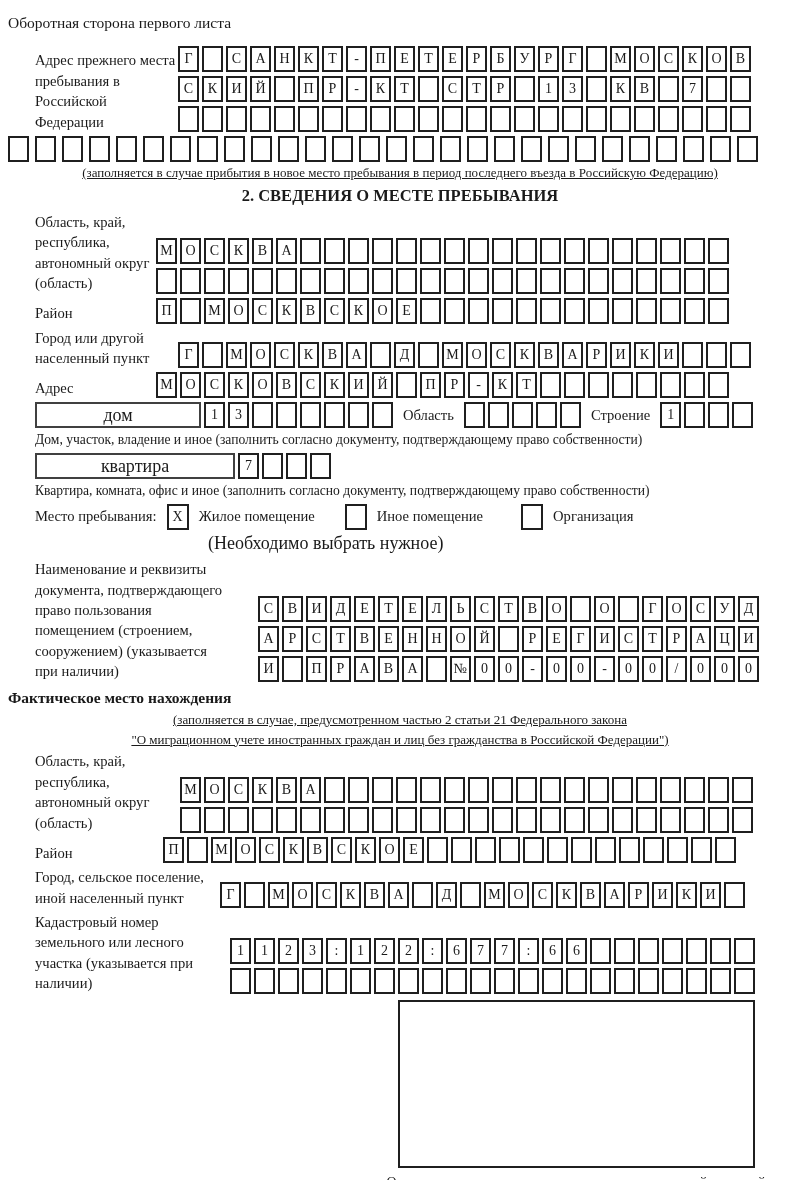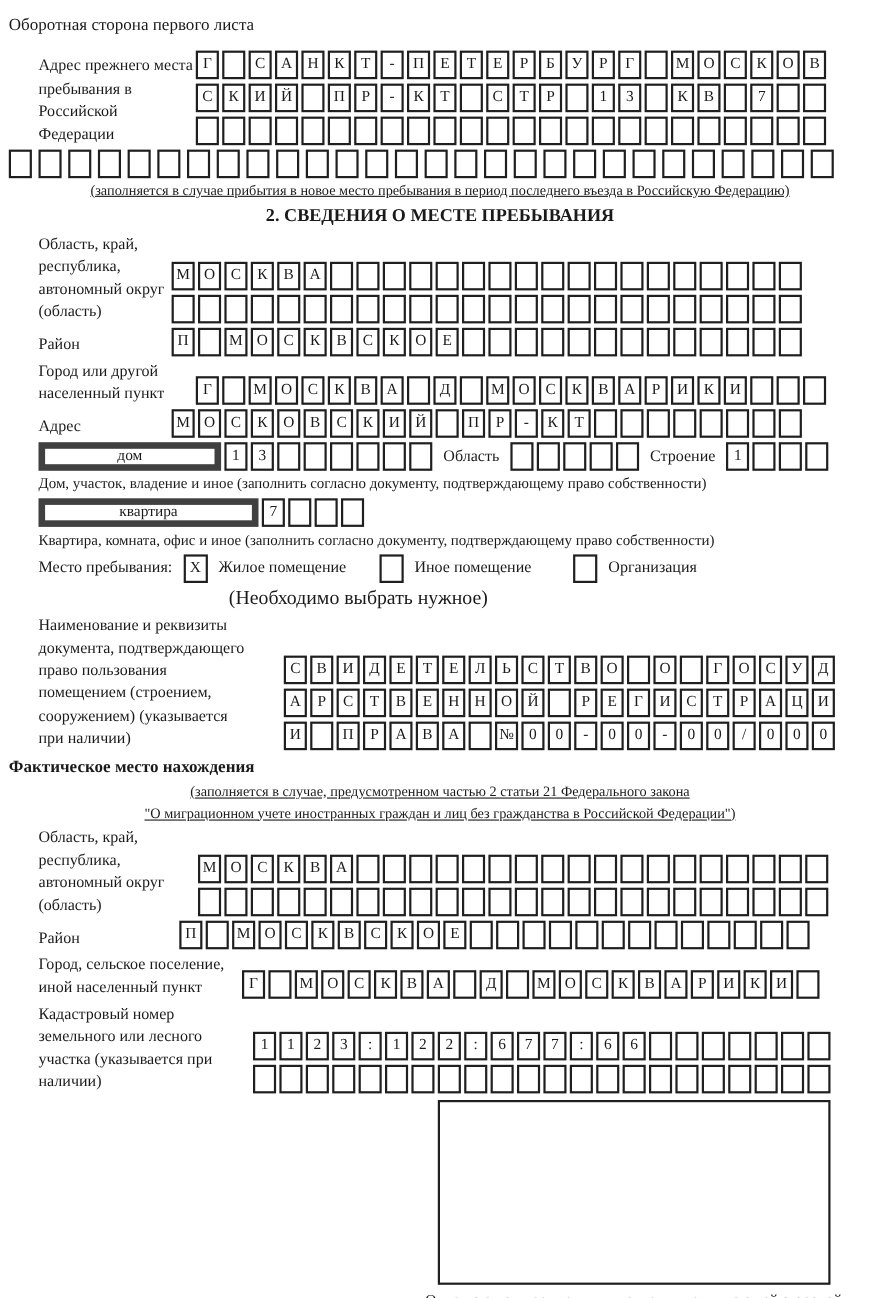--- a/index.html
+++ b/index.html
@@ -35,23 +35,23 @@
   .w-gorod2  { width:170px; }
   .w-ulitsa  { width:148px; }
   .w-doc     { width:250px; padding-right:30px; }
   .w-oblast3 { width:172px; }
   .w-raion3  { width:155px; }
   .w-gorod3  { width:212px; }
   .w-kadastr { width:222px; padding-right:32px; }
 
   .domrow { display:flex; align-items:center; gap:3px; margin-bottom:3px; }
   .wbox {
-    box-sizing:border-box; height:26px; border:6px solid #404040;
+    box-sizing:border-box; height:26px; border:2px solid #404040;
     display:flex; align-items:center; justify-content:center;
-    font-size:14px; margin-left:27px; flex-shrink:0;
+    font-size:18px; margin-left:27px; flex-shrink:0;
   }
   .w-dombox { width:166px; }
   .w-kvbox  { width:200px; }
   .inline-lbl { font-size:14.6px; padding:0 7px; }
 
   .mestorow { display:flex; align-items:center; margin:1px 0 2px 0; font-size:14.6px; }
   .mlbl { margin-left:27px; }
   .checkbox {
     box-sizing:border-box; width:22px; height:26px; border:2px solid #1f1f1f;
     display:inline-flex; align-items:center; justify-content:center;

